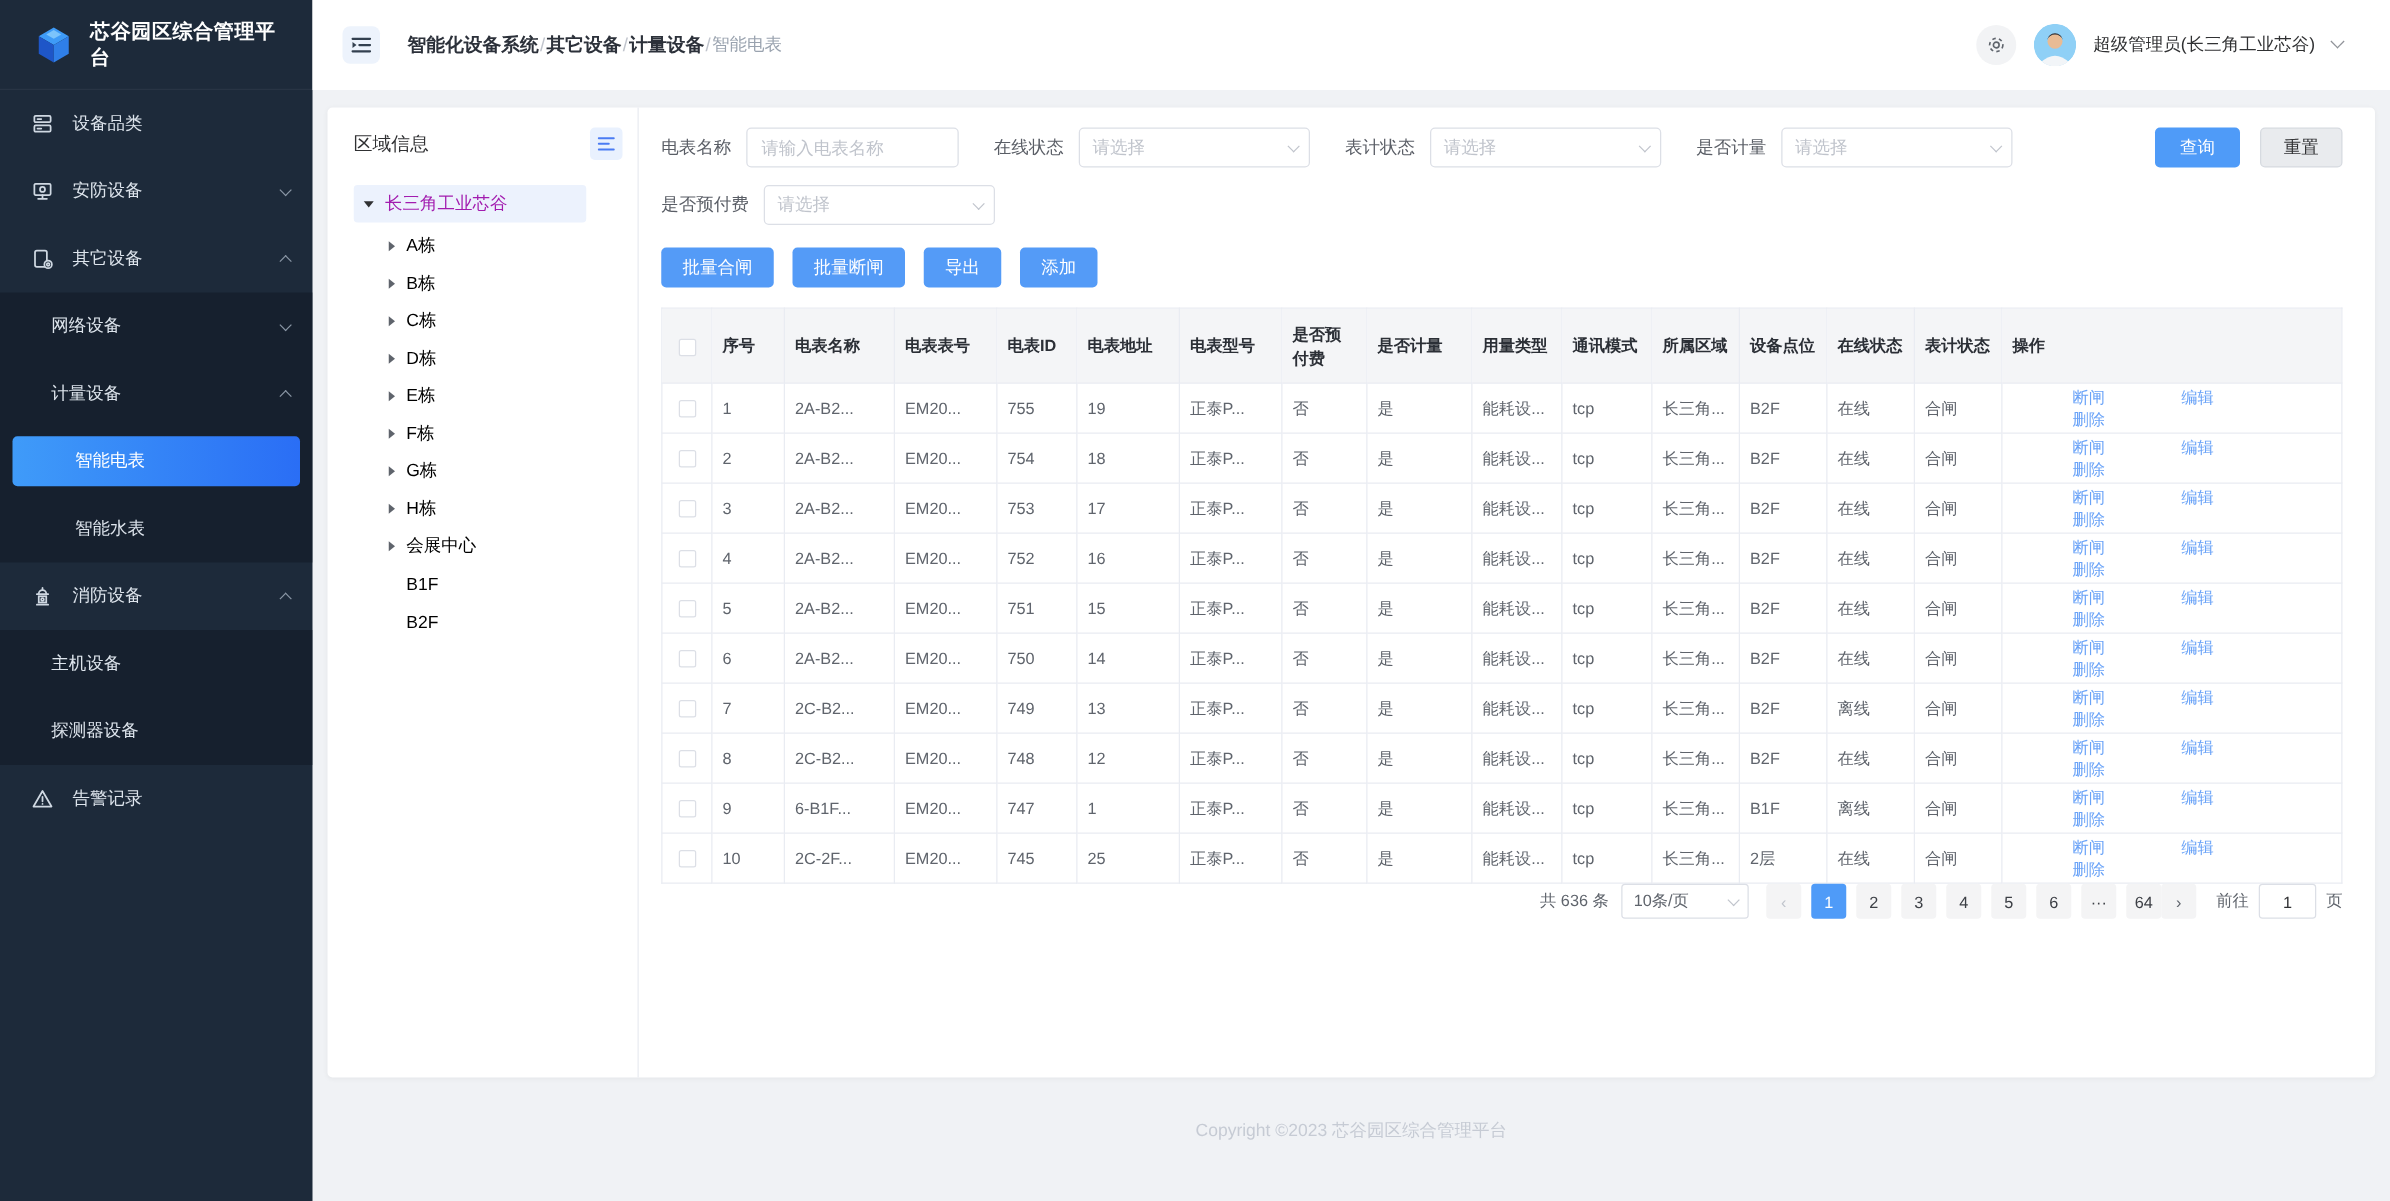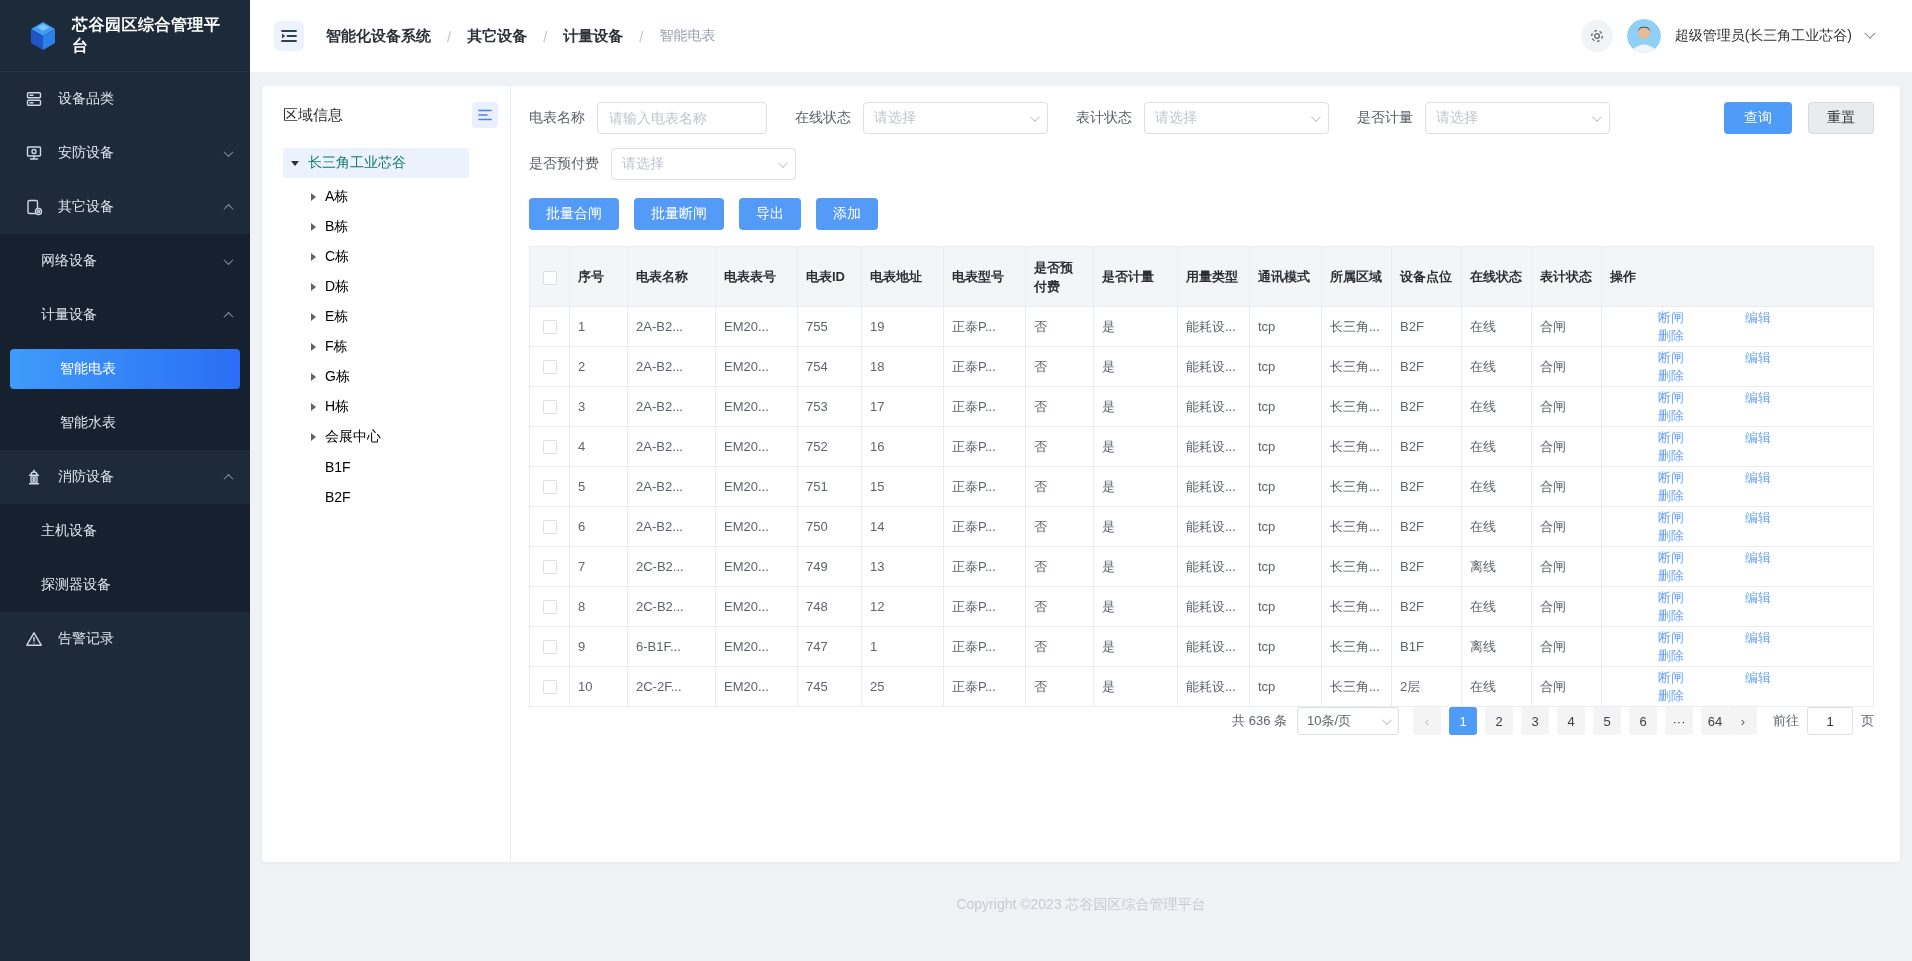--- a/index.html
+++ b/index.html
@@ -26,41 +26,41 @@
   .submenu2-item { height:54px; display:flex; align-items:center; padding-left:60px; cursor:pointer; }
   .chev { display:inline-block; width:7px; height:7px; border-right:1.4px solid #8b97a6;
           border-bottom:1.4px solid #8b97a6; }
   .chev.down { transform:rotate(45deg) translate(-1px,-1px); }
   .chev.up { transform:rotate(-135deg) translate(-1px,-1px); }
   
   .main { flex:1; display:flex; flex-direction:column; min-width:0; }
   .topbar { height:72px; background:#fff; display:flex; align-items:center; padding:0 38px 0 24px; }
   .hamburger { width:30px; height:30px; border-radius:6px; background:#edf3fc; display:flex;
                align-items:center; justify-content:center; margin-right:22px; cursor:pointer; }
-  .breadcrumb { display:flex; align-items:center; gap:16px; font-size:15px; font-weight:bold; color:#2c313a; }
+  .breadcrumb { display:flex; align-items:center; gap:1px; font-size:15px; font-weight:bold; color:#2c313a; }
   .crumb-sep { color:#c0c4cc; font-weight:400; }
   .crumb-current { color:#9aa3af; font-weight:400; font-size:14px; }
   .topbar-right { margin-left:auto; display:flex; align-items:center; gap:14px; }
   .gear-btn { width:32px; height:32px; border-radius:50%; background:#f2f3f5; display:flex;
               align-items:center; justify-content:center; cursor:pointer; }
   .avatar { width:34px; height:34px; border-radius:50%; overflow:hidden; cursor:pointer; }
   .user-name { font-size:14px; color:#303133; cursor:pointer; }
   .user-chev { width:8px; height:8px; border-right:1.4px solid #909399; border-bottom:1.4px solid #909399;
                transform:rotate(45deg) translate(-2px,-2px); display:inline-block; }
   
   .content { flex:1; padding:14px 12px 0 12px;border-radius:15px; }
   .card { background:#fff; border-radius:4px; min-height:776px; display:flex;
           box-shadow:0 1px 4px rgba(0,0,0,.05); }
   .tree-pane { width:249px; min-width:249px; padding:16px 12px 0 21px; border-right:1px solid #e9ecf1; }
   .tree-head { display:flex; align-items:center; justify-content:space-between; }
   .tree-title { font-size:15px; color:#303133; }
   .tree-collapse { width:26px; height:26px; border-radius:4px; background:#e9f1fe; display:flex;
                    align-items:center; justify-content:center; cursor:pointer; }
   .tree-root { margin-top:20px; height:30px; background:#ecf2fd; border-radius:3px; display:flex;
-               align-items:center; gap:9px; padding:0 10px 0 8px; color:#0f766e; font-size:14px;
+               align-items:center; gap:9px; padding:0 10px 0 8px; color:#a21caf; font-size:14px;
                width:186px; cursor:pointer; }
   .rcaret { width:0; height:0; border-top:5px solid #303133; border-left:4px solid transparent;
             border-right:4px solid transparent; }
   .tree-children { margin-top:4px; }
   .tree-node { height:30px; display:flex; align-items:center; gap:9px; padding-left:28px;
                font-size:14px; color:#000000; cursor:pointer; }
   .tcaret { width:0; height:0; border-left:5px solid #5f646c; border-top:4px solid transparent;
             border-bottom:4px solid transparent; }
   .tcaret.hidden { visibility:hidden; }
   

